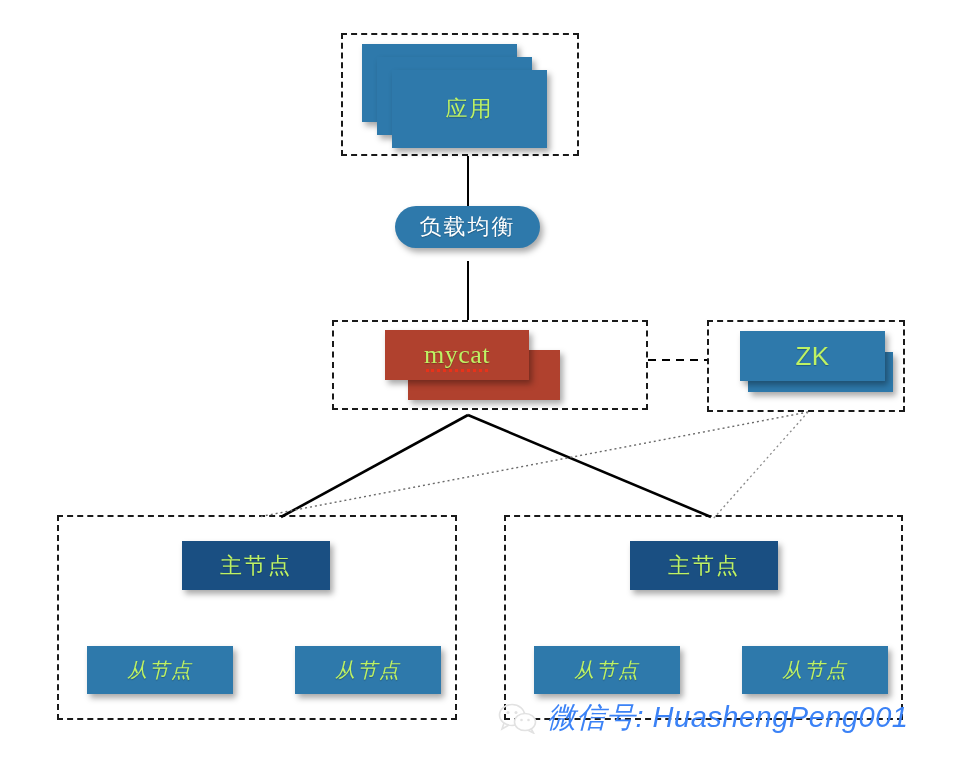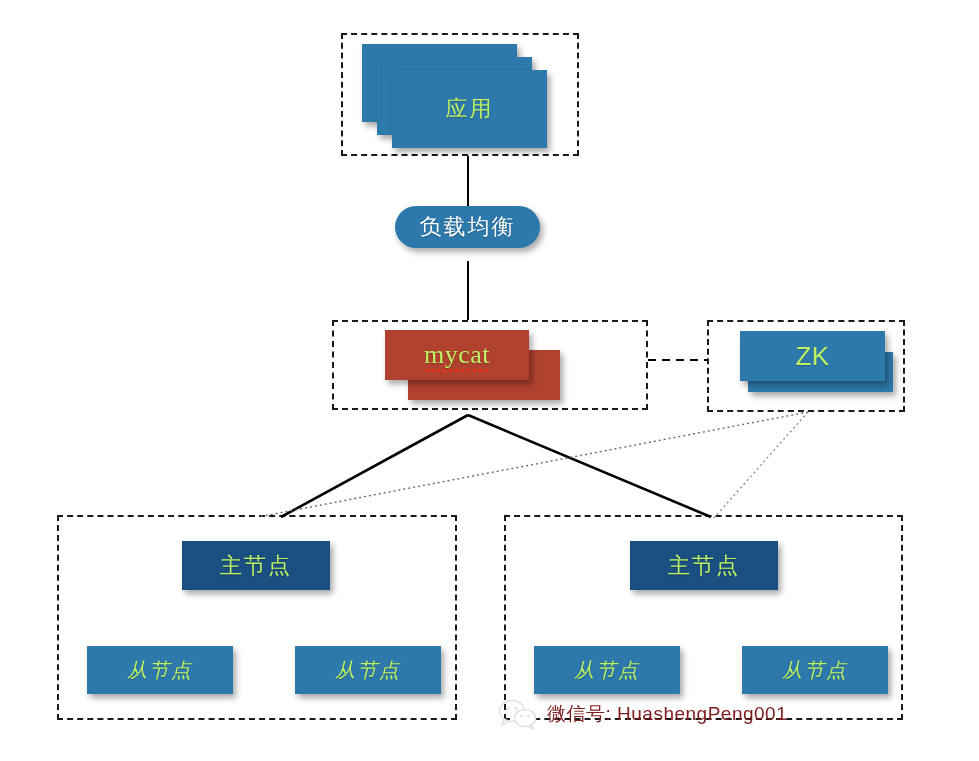--- a/index.html
+++ b/index.html
@@ -99,24 +99,25 @@
   #watermark {
     position: absolute;
     display: flex;
     align-items: center;
     gap: 9px;
     color: #e2e2e2;
     pointer-events: none;
     user-select: none;
   }
   #watermark .wm-text {
-    font-size: 19px;
-    color: #7f1d1d;
+    font-size: 29px;
+    color: #3b82f6;
     letter-spacing: 0.5px;
     white-space: nowrap;
+    font-style: italic;
   }
 </style>
 </head>
 <body>
 
 <div id="canvas">
 
   <div class="group-box" style="left:341px; top:33px; width:238px; height:123px;"></div>
   <div class="group-box" style="left:332px; top:320px; width:316px; height:90px;"></div>
   <div class="group-box" style="left:707px; top:320px; width:198px; height:92px;"></div>

